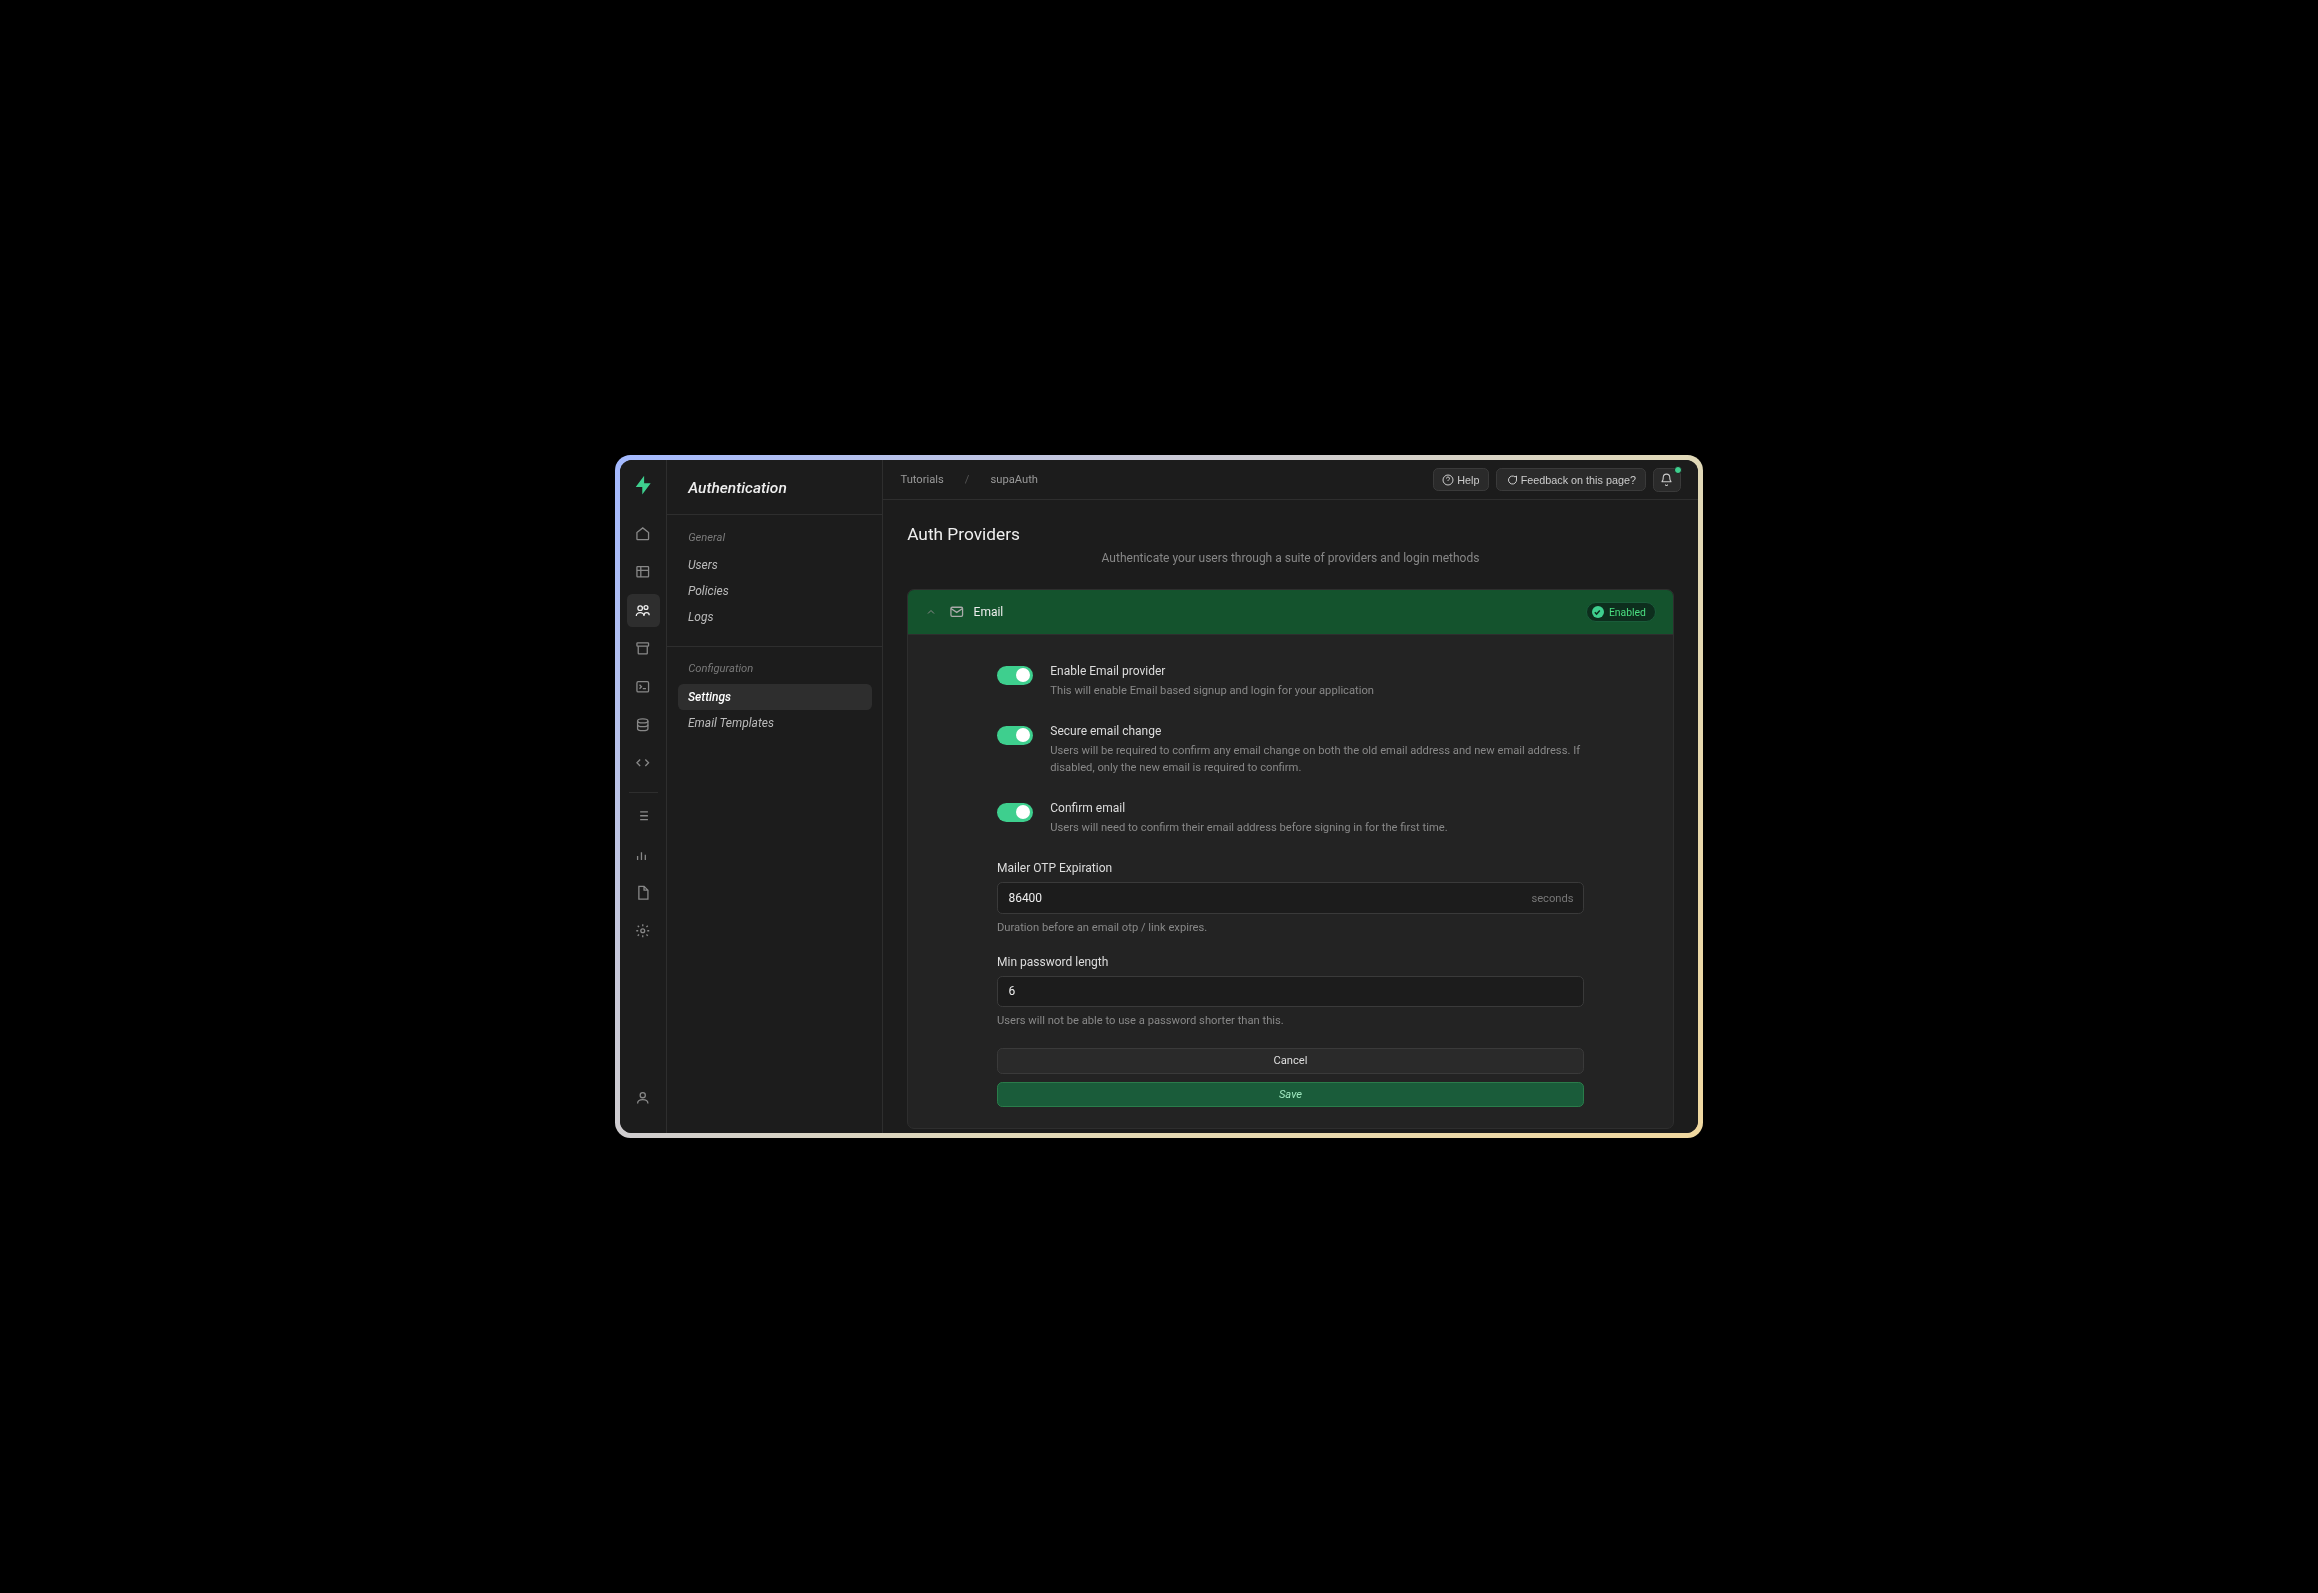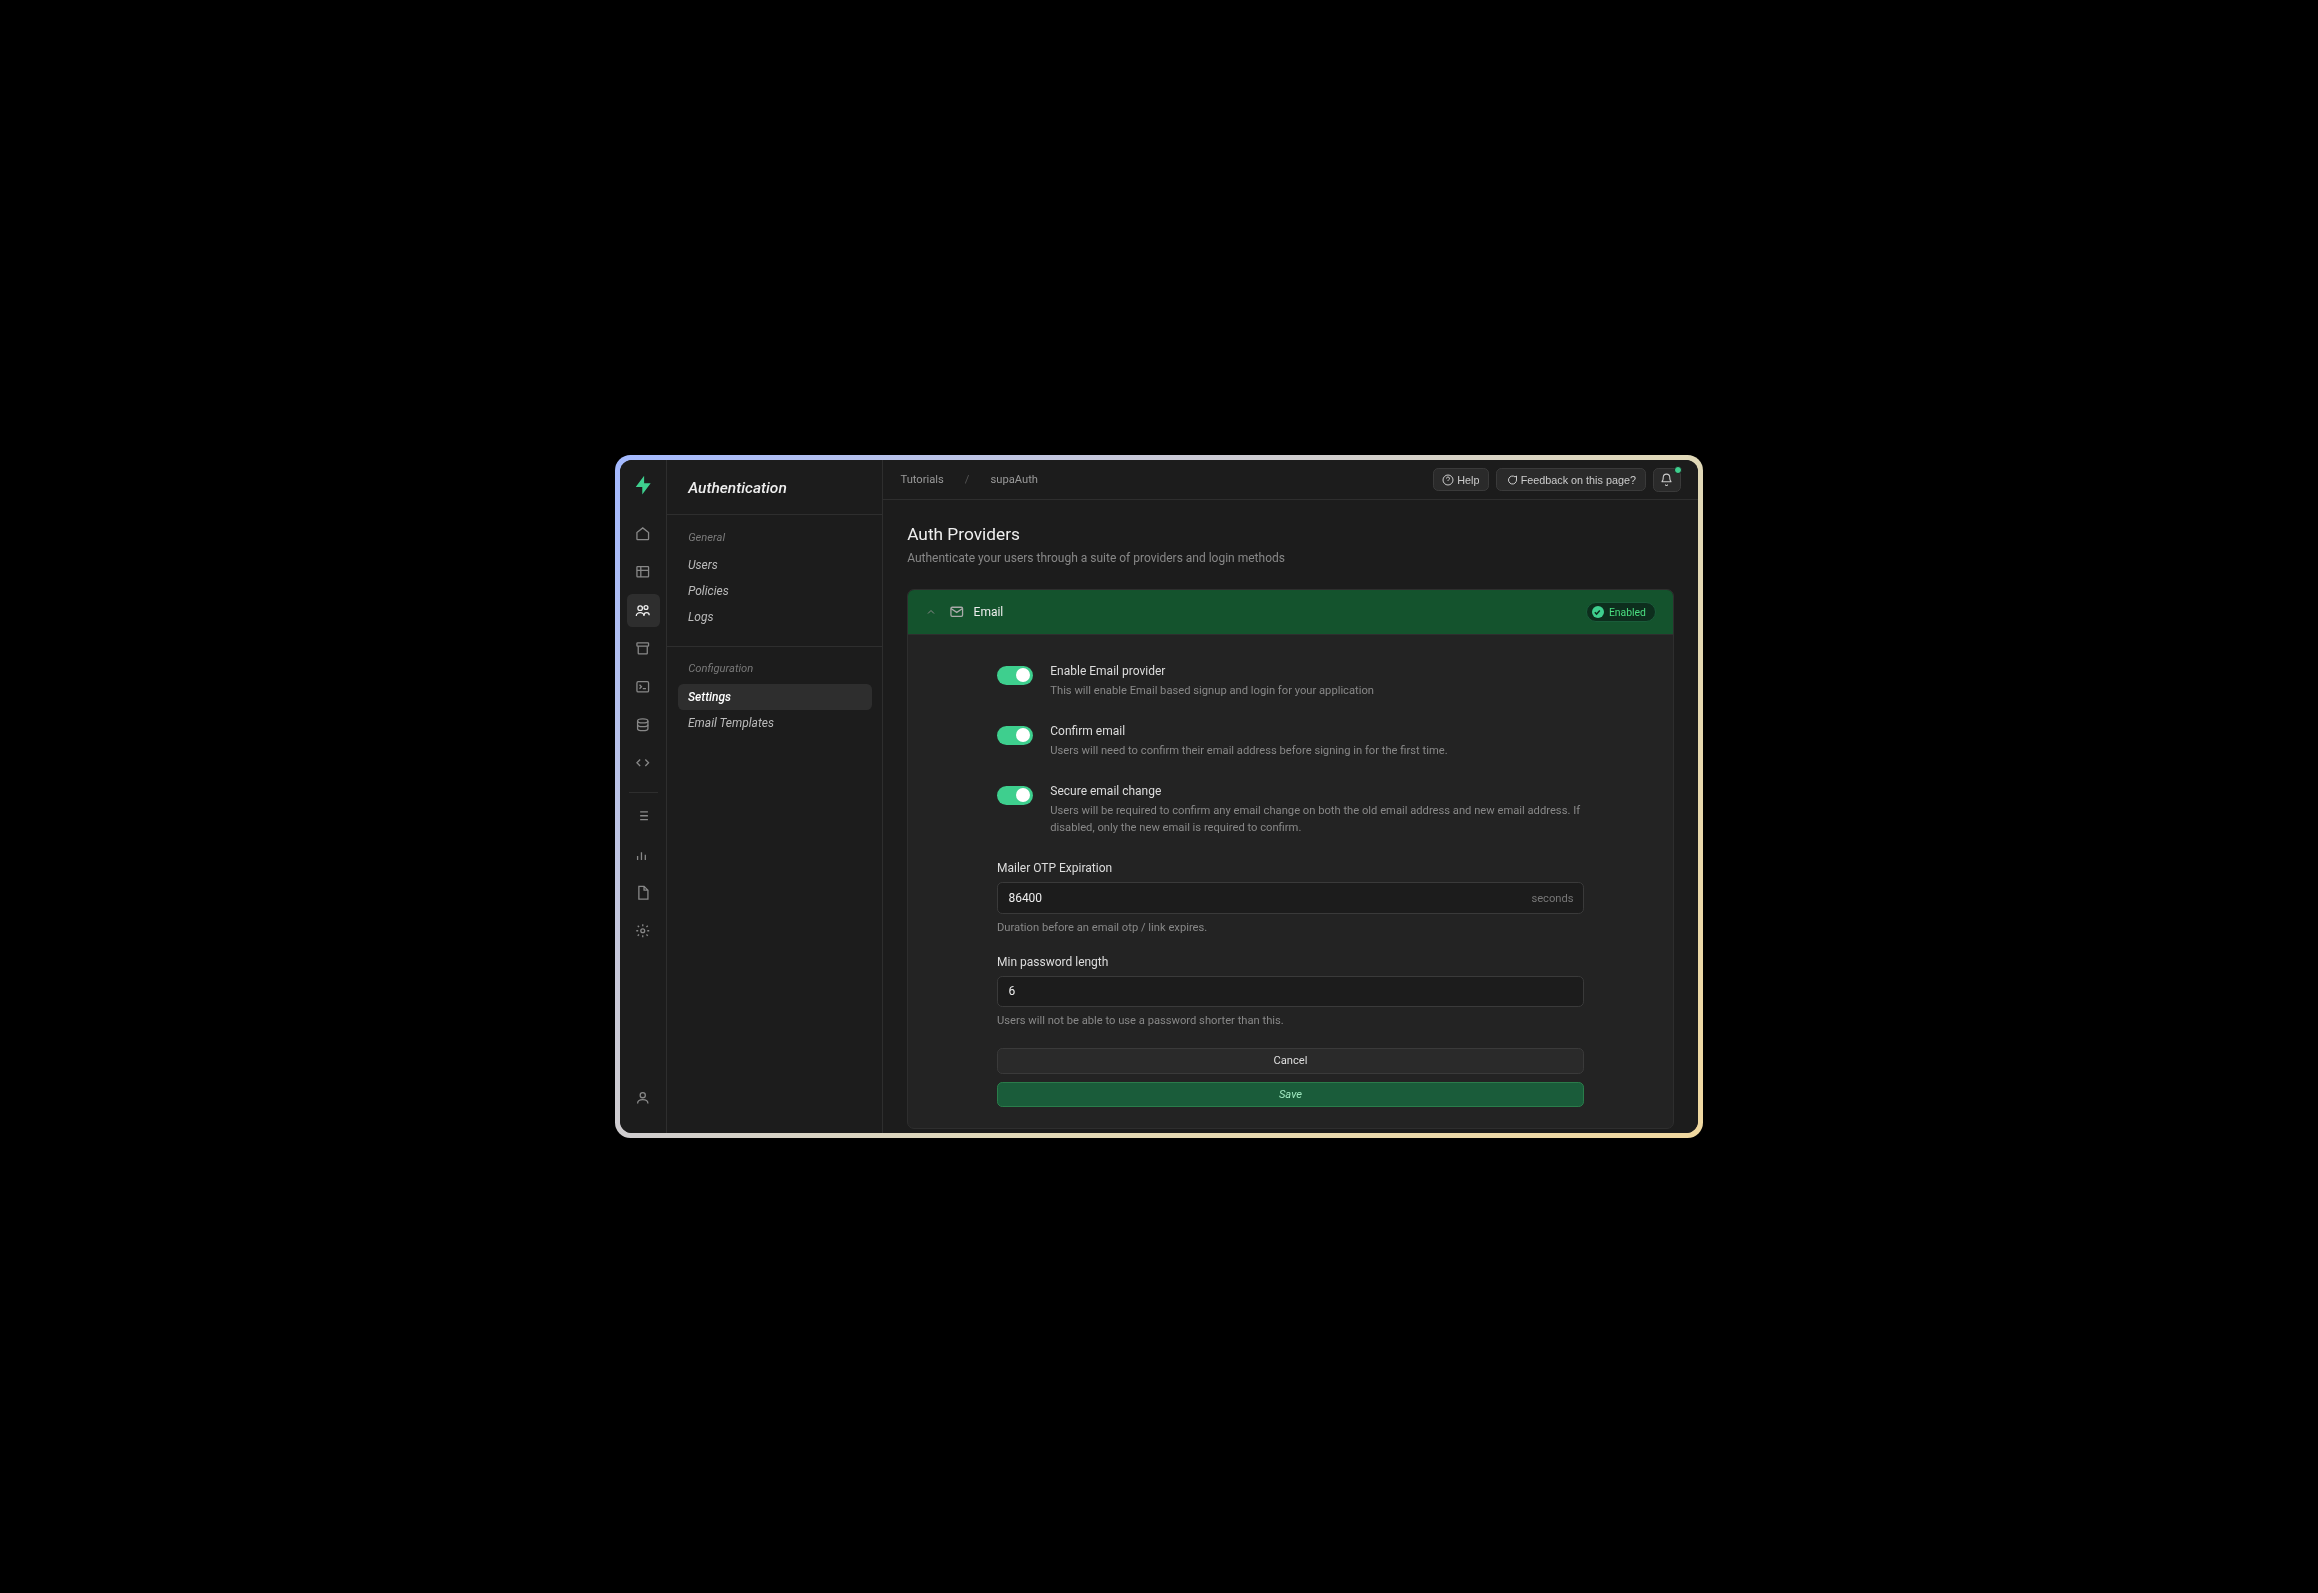--- a/index.html
+++ b/index.html
@@ -172,20 +172,21 @@
   }
   .page-title {
     font-size: 17.3px;
     color: #eee;
     margin-bottom: 7px;
   }
   .page-sub {
     font-size: 12px;
     color: #888;
     margin-bottom: 24px;
+    text-align: center;
   }
   .panel {
     background: #232323;
     border: 0.9px solid #2e2e2e;
     border-radius: 7px;
     overflow: hidden;
   }
   .panel-head {
     display: flex;
     align-items: center;
@@ -499,30 +500,30 @@
               <div class="toggle"></div>
               <div>
                 <div class="form-label">Enable Email provider</div>
                 <div class="form-desc">This will enable Email based signup and login for your application</div>
               </div>
             </div>
 
             <div class="form-row">
               <div class="toggle"></div>
               <div>
-                <div class="form-label">Confirm email</div>
-                <div class="form-desc">Users will need to confirm their email address before signing in for the first time.</div>
+                <div class="form-label">Secure email change</div>
+                <div class="form-desc">Users will be required to confirm any email change on both the old email address and new email address. If disabled, only the new email is required to confirm.</div>
               </div>
             </div>
 
             <div class="form-row">
               <div class="toggle"></div>
               <div>
-                <div class="form-label">Secure email change</div>
-                <div class="form-desc">Users will be required to confirm any email change on both the old email address and new email address. If disabled, only the new email is required to confirm.</div>
+                <div class="form-label">Confirm email</div>
+                <div class="form-desc">Users will need to confirm their email address before signing in for the first time.</div>
               </div>
             </div>
 
             <div class="field-group">
               <div class="field-label">Mailer OTP Expiration</div>
               <div class="input-wrap">
                 <input class="text-input" type="text" value="86400" style="">
                 <span class="input-suffix">seconds</span>
               </div>
               <div class="field-hint">Duration before an email otp / link expires.</div>

